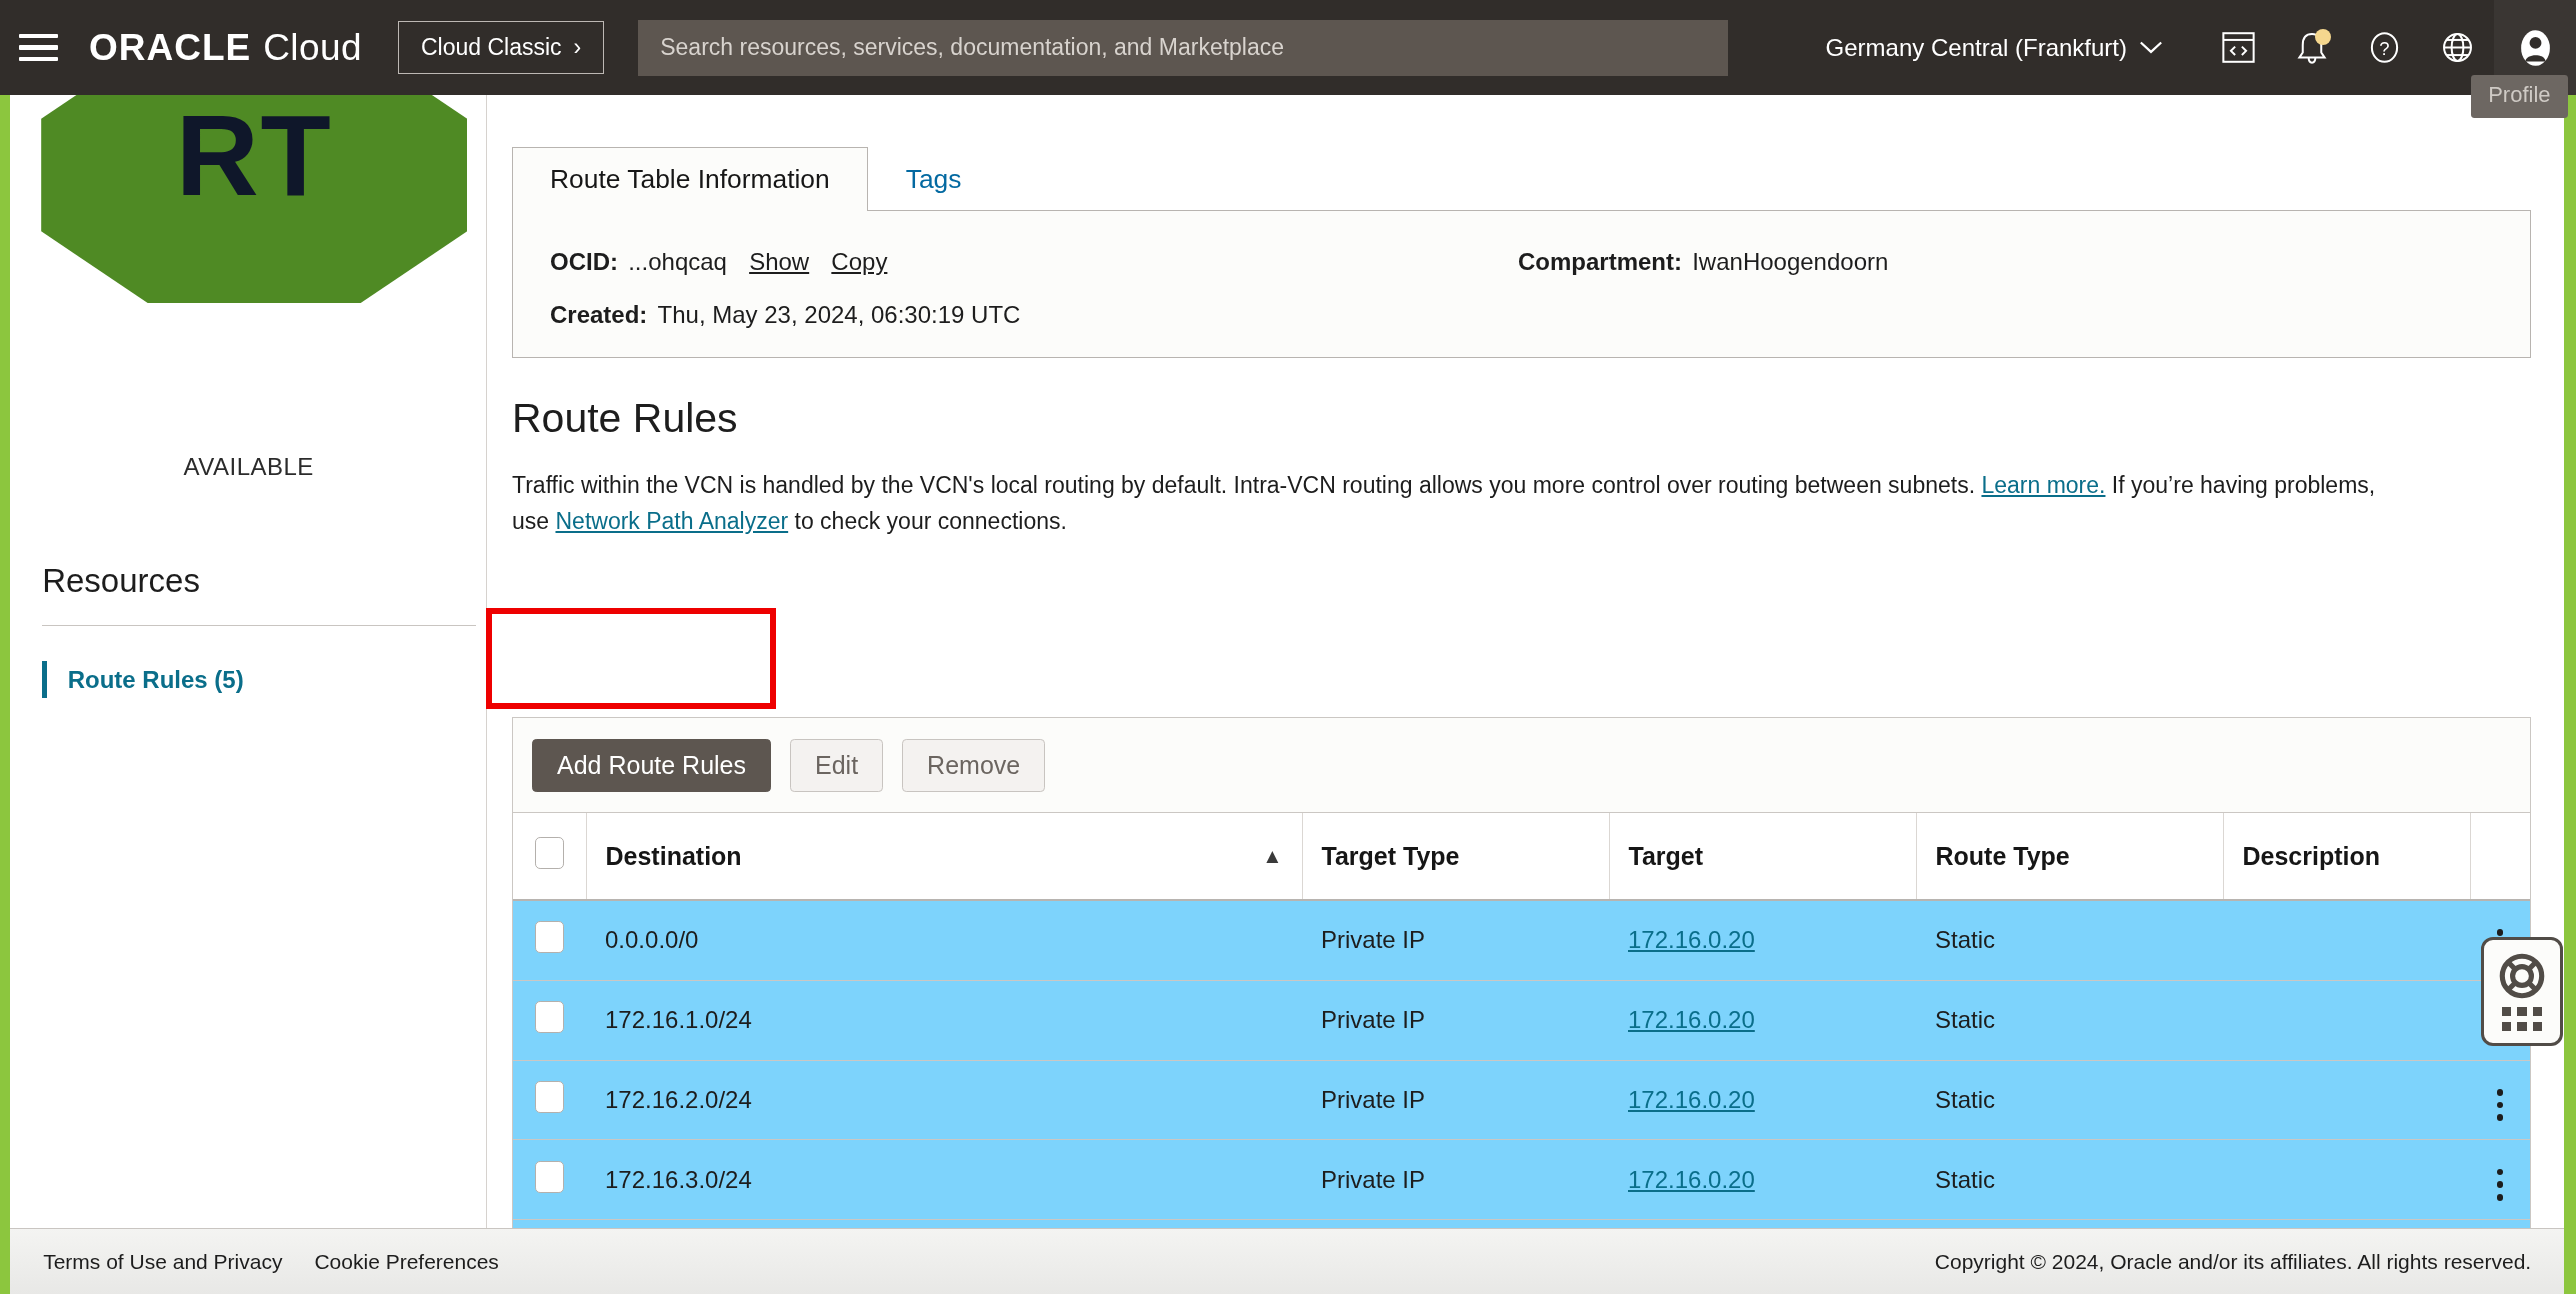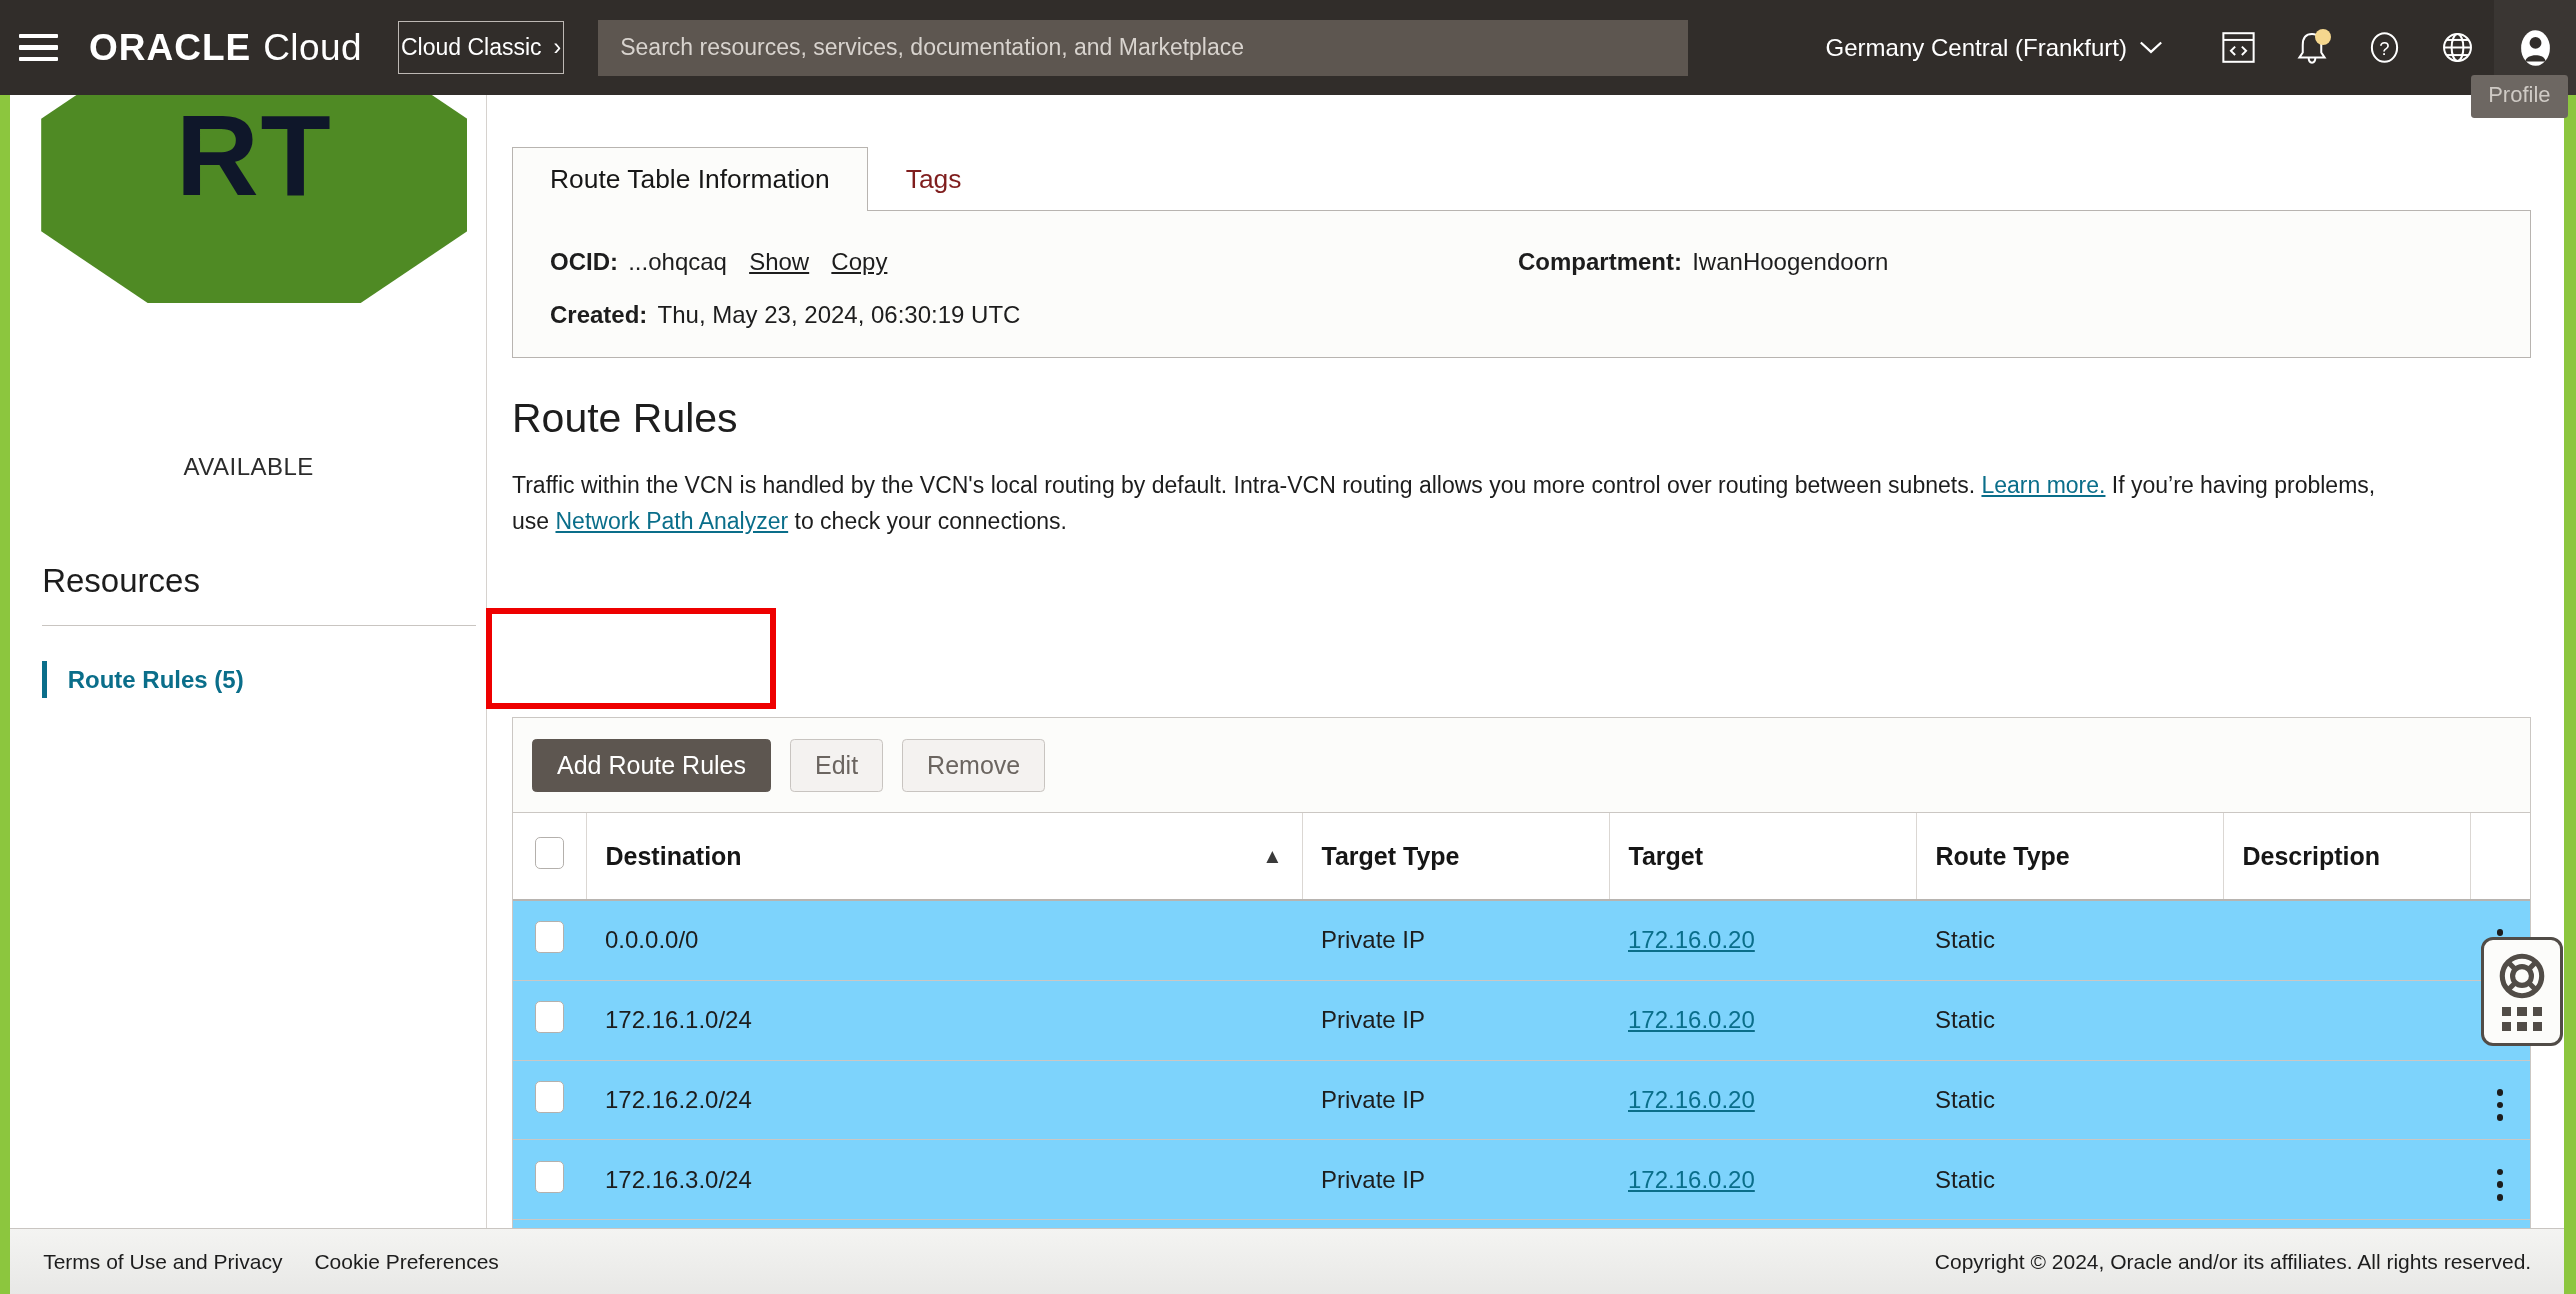--- a/index.html
+++ b/index.html
@@ -46,21 +46,21 @@
     font-size: 37px;
     font-weight: 300;
     color: #ffffff;
     letter-spacing: 0.4px;
   }
   .cloud-classic {
     margin-left: 36px;
     border: 1.7px solid #bdb8b4;
     color: #ffffff;
     font-size: 23px;
-    padding: 12px 2px;
+    padding: 12px 22px;
     display: flex; align-items: center; gap: 12px;
     cursor: pointer;
     white-space: nowrap;
   }
   .cloud-classic .chev { font-size: 23px; font-weight: 300; }
   .search-wrap {
     margin-left: 34px;
     width: 1090px;
     height: 56px;
     background: #5d5650;
@@ -229,21 +229,21 @@
     display: flex;
     align-items: flex-end;
     border-bottom: 1.7px solid #b8b4b0;
     height: 63px;
   }
   .tab {
     padding: 0 37px;
     height: 63px;
     display: flex; align-items: center;
     font-size: 26.4px;
-    color: #7f1d1d;
+    color: #0369a1;
     cursor: pointer;
     border: 1.7px solid transparent;
     border-bottom: none;
     position: relative;
   }
   .tab.active {
     background: #fcfcfa;
     border-color: #b8b4b0;
     color: #161616;
     font-weight: 400;

